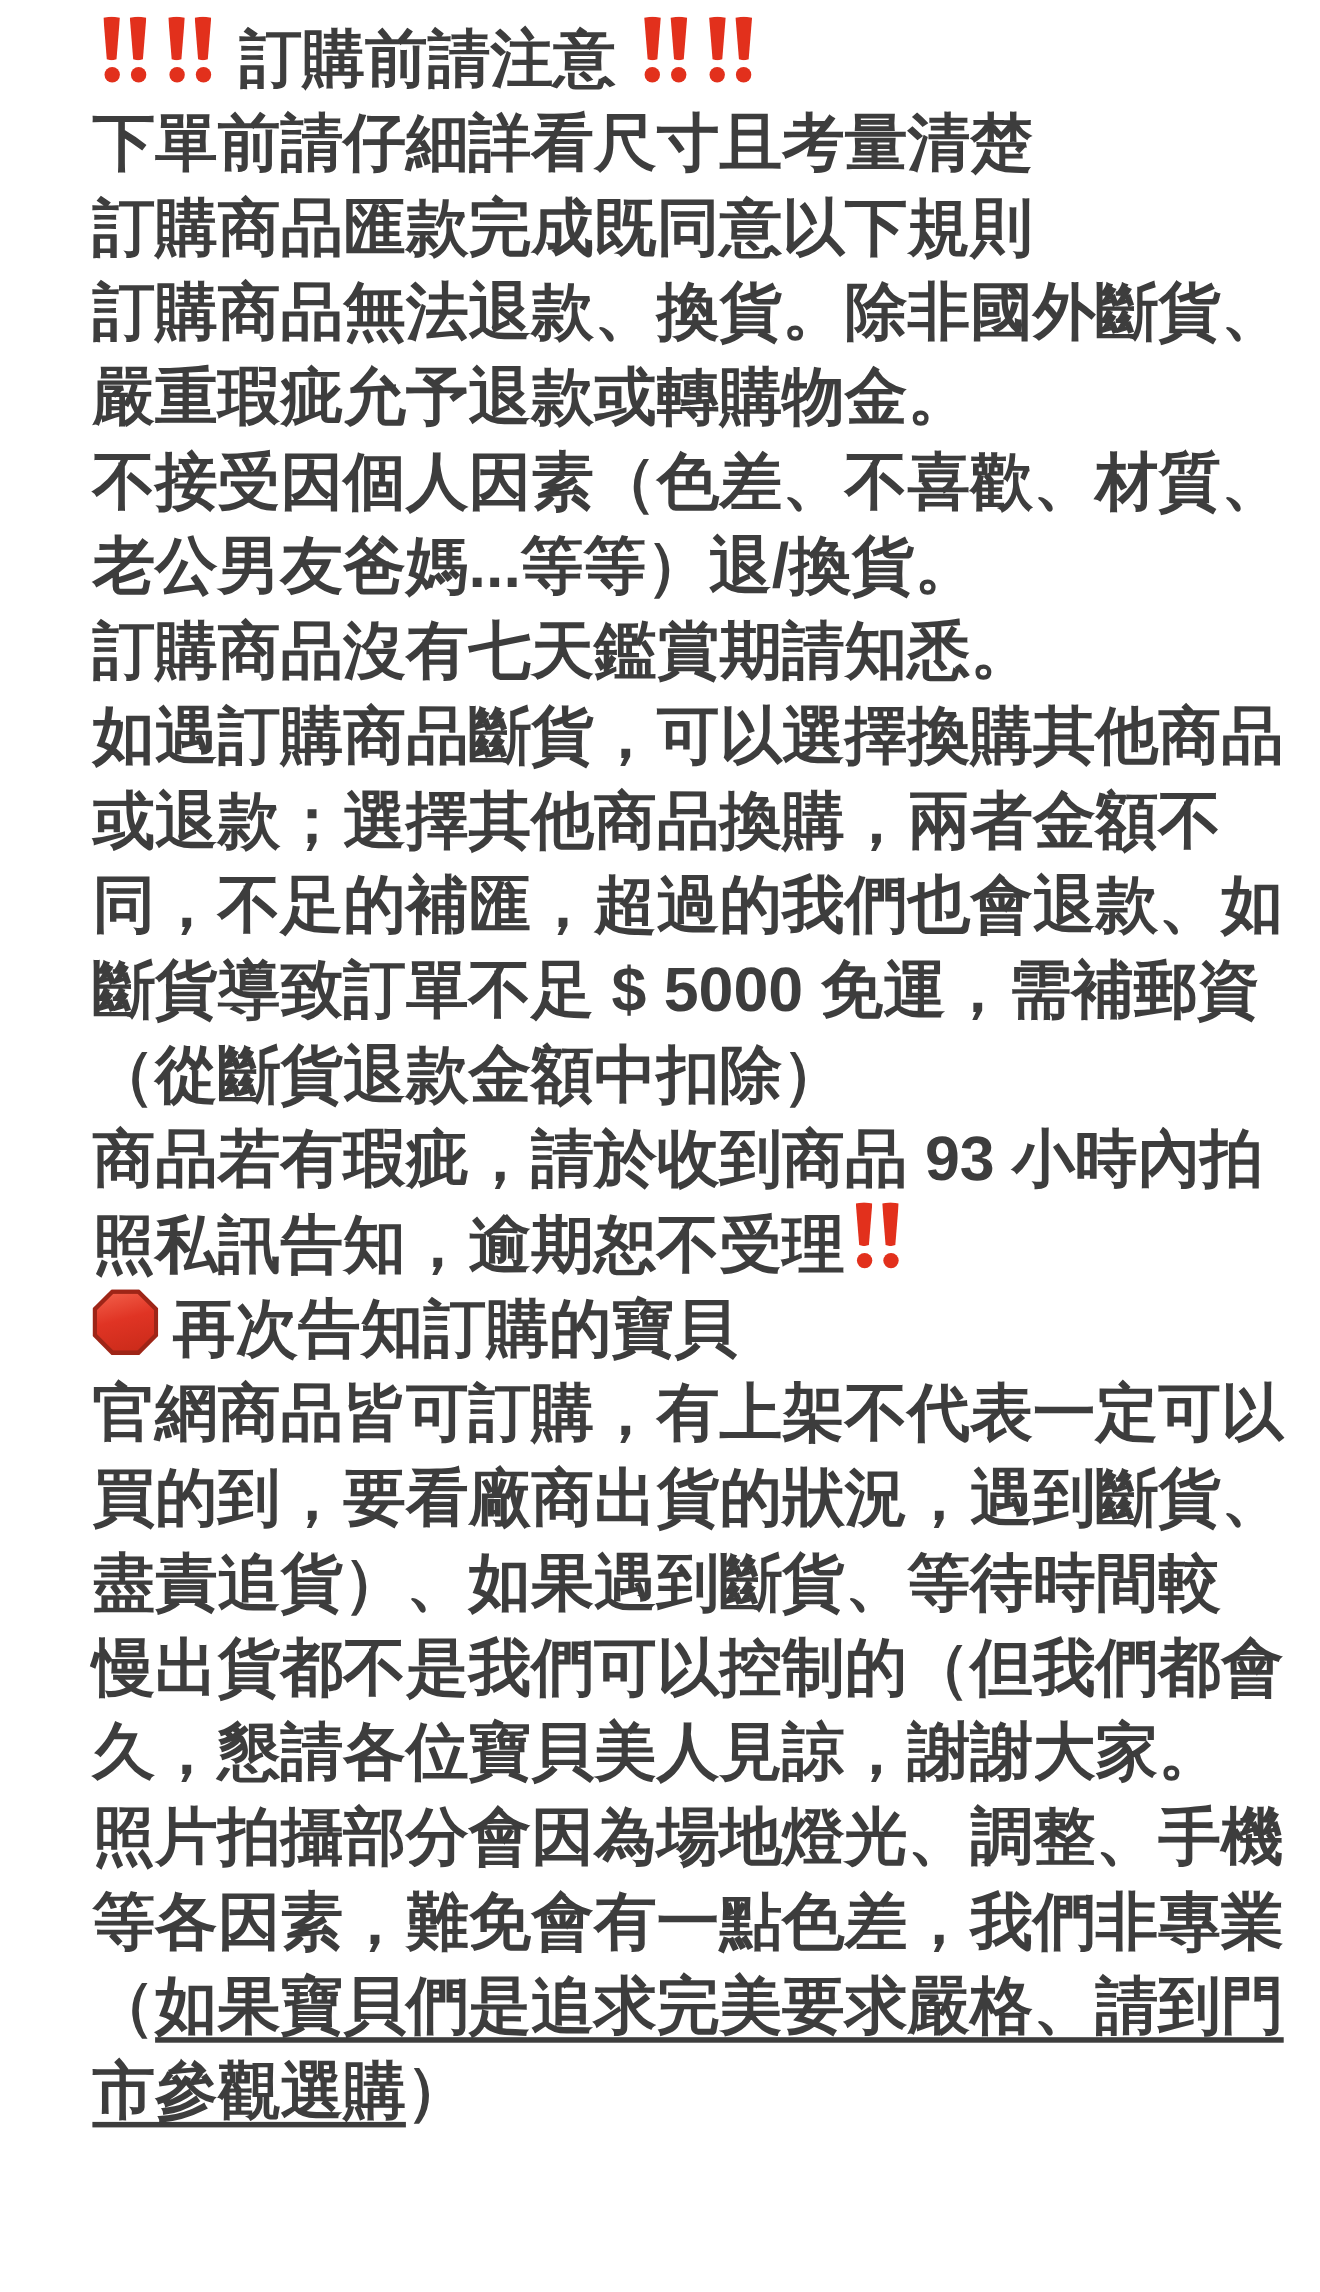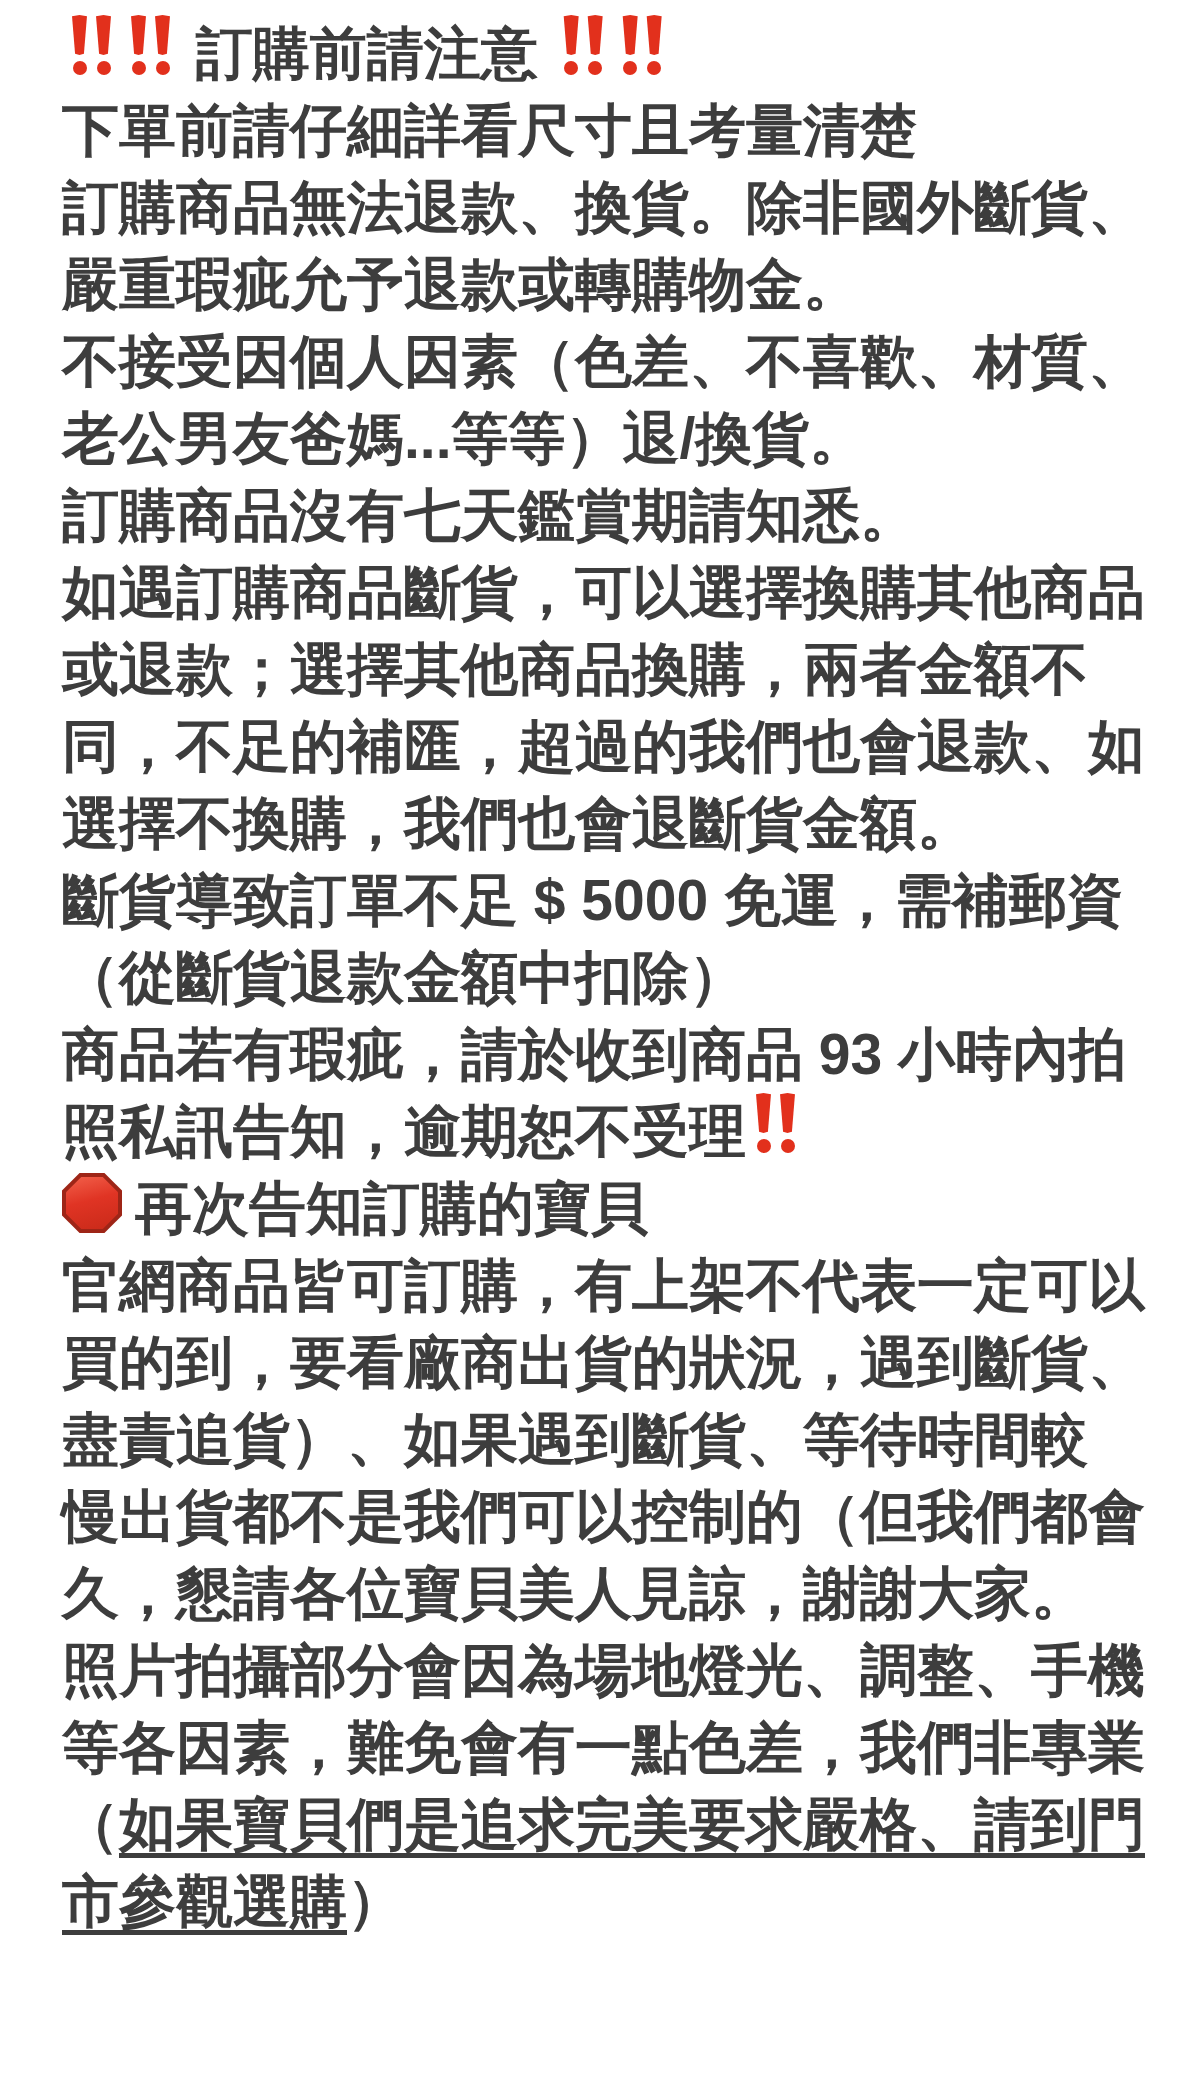--- a/index.html
+++ b/index.html
@@ -7,21 +7,21 @@
     width: 1200px;
     height: 2084px;
     background: var(--bg, #ffffff);
     overflow: hidden;
     font-family: "Liberation Sans", sans-serif;
   }
   .page {
     width: 950px;
     height: 2084px;
     box-sizing: border-box;
-    padding: 15px 30px 0 62px;
+    padding: 15px 30px 0 84px;
   }
   #notice {
     color: var(--text, #3d3d3d);
     font-size: 57px;
     line-height: 77px;
     font-weight: 700;
     letter-spacing: 0px;
   }
   .line {
     white-space: nowrap;
@@ -96,29 +96,29 @@
           <span class="mark"></span>
           <span class="mark"></span>
         </span><span class="seg"> 訂購前請注意 </span><span class="excl2">
           <span class="mark"></span>
           <span class="mark"></span>
         </span><span class="excl2">
           <span class="mark"></span>
           <span class="mark"></span>
         </span></div>
       <div class="line"><span class="seg">下單前請仔細詳看尺寸且考量清楚</span></div>
+      <div class="line"><span class="seg">訂購商品匯款完成既同意以下規則</span></div>
       <div class="line"><span class="seg">訂購商品無法退款、換貨。除非國外斷貨、</span></div>
       <div class="line"><span class="seg">嚴重瑕疵允予退款或轉購物金。</span></div>
       <div class="line"><span class="seg">不接受因個人因素（色差、不喜歡、材質、</span></div>
       <div class="line"><span class="seg">老公男友爸媽...等等）退/換貨。</span></div>
       <div class="line"><span class="seg">訂購商品沒有七天鑑賞期請知悉。</span></div>
       <div class="line"><span class="seg">如遇訂購商品斷貨，可以選擇換購其他商品</span></div>
       <div class="line"><span class="seg">或退款；選擇其他商品換購，兩者金額不</span></div>
       <div class="line"><span class="seg">同，不足的補匯，超過的我們也會退款、如</span></div>
-      <div class="line"><span class="seg">選擇不換購，我們也會退斷貨金額。</span></div>
       <div class="line"><span class="seg">斷貨導致訂單不足 $ 5000 免運，需補郵資</span></div>
       <div class="line"><span class="seg">（從斷貨退款金額中扣除）</span></div>
       <div class="line"><span class="seg">商品若有瑕疵，請於收到商品 93 小時內拍</span></div>
       <div class="line"><span class="seg">照私訊告知，逾期恕不受理</span><span class="excl2">
           <span class="mark"></span>
           <span class="mark"></span>
         </span></div>
       <div class="line"><span class="stop"></span><span class="seg">再次告知訂購的寶貝</span></div>
       <div class="line"><span class="seg">官網商品皆可訂購，有上架不代表一定可以</span></div>
       <div class="line"><span class="seg">買的到，要看廠商出貨的狀況，遇到斷貨、</span></div>

